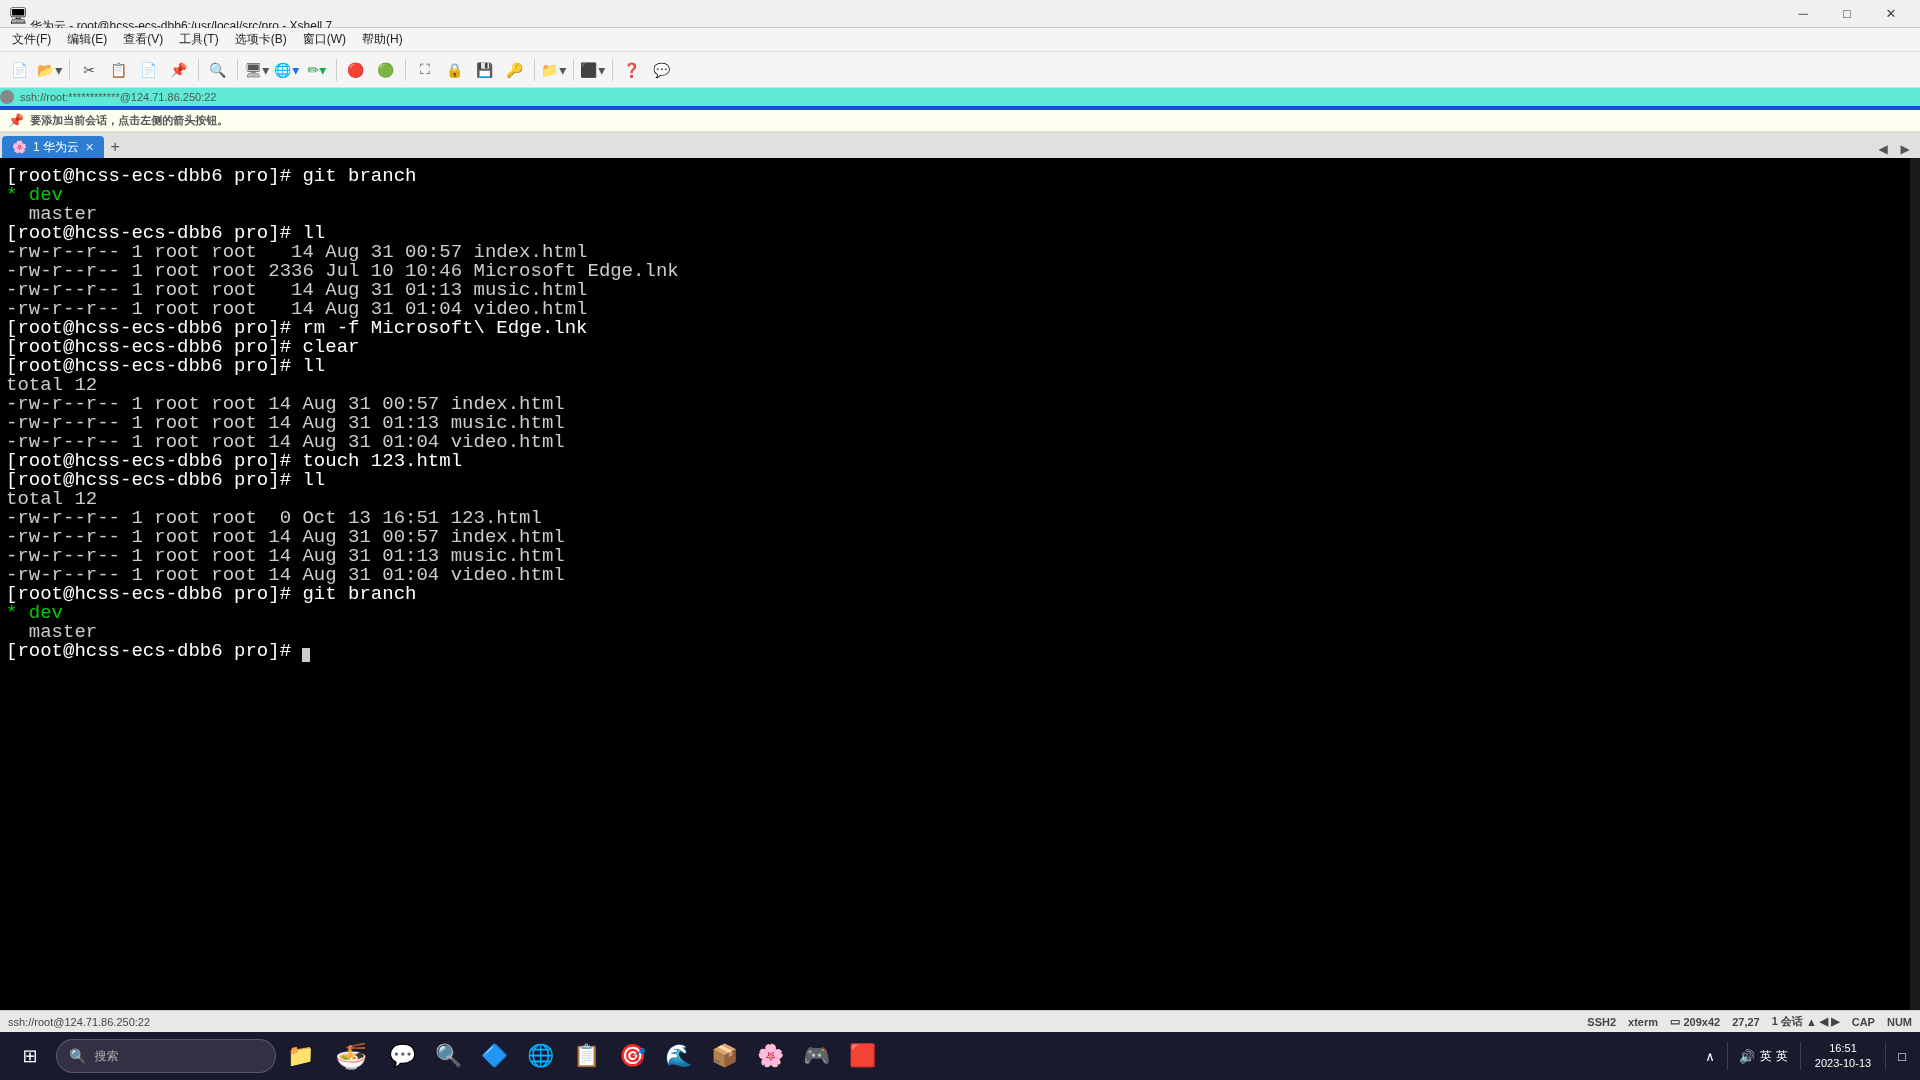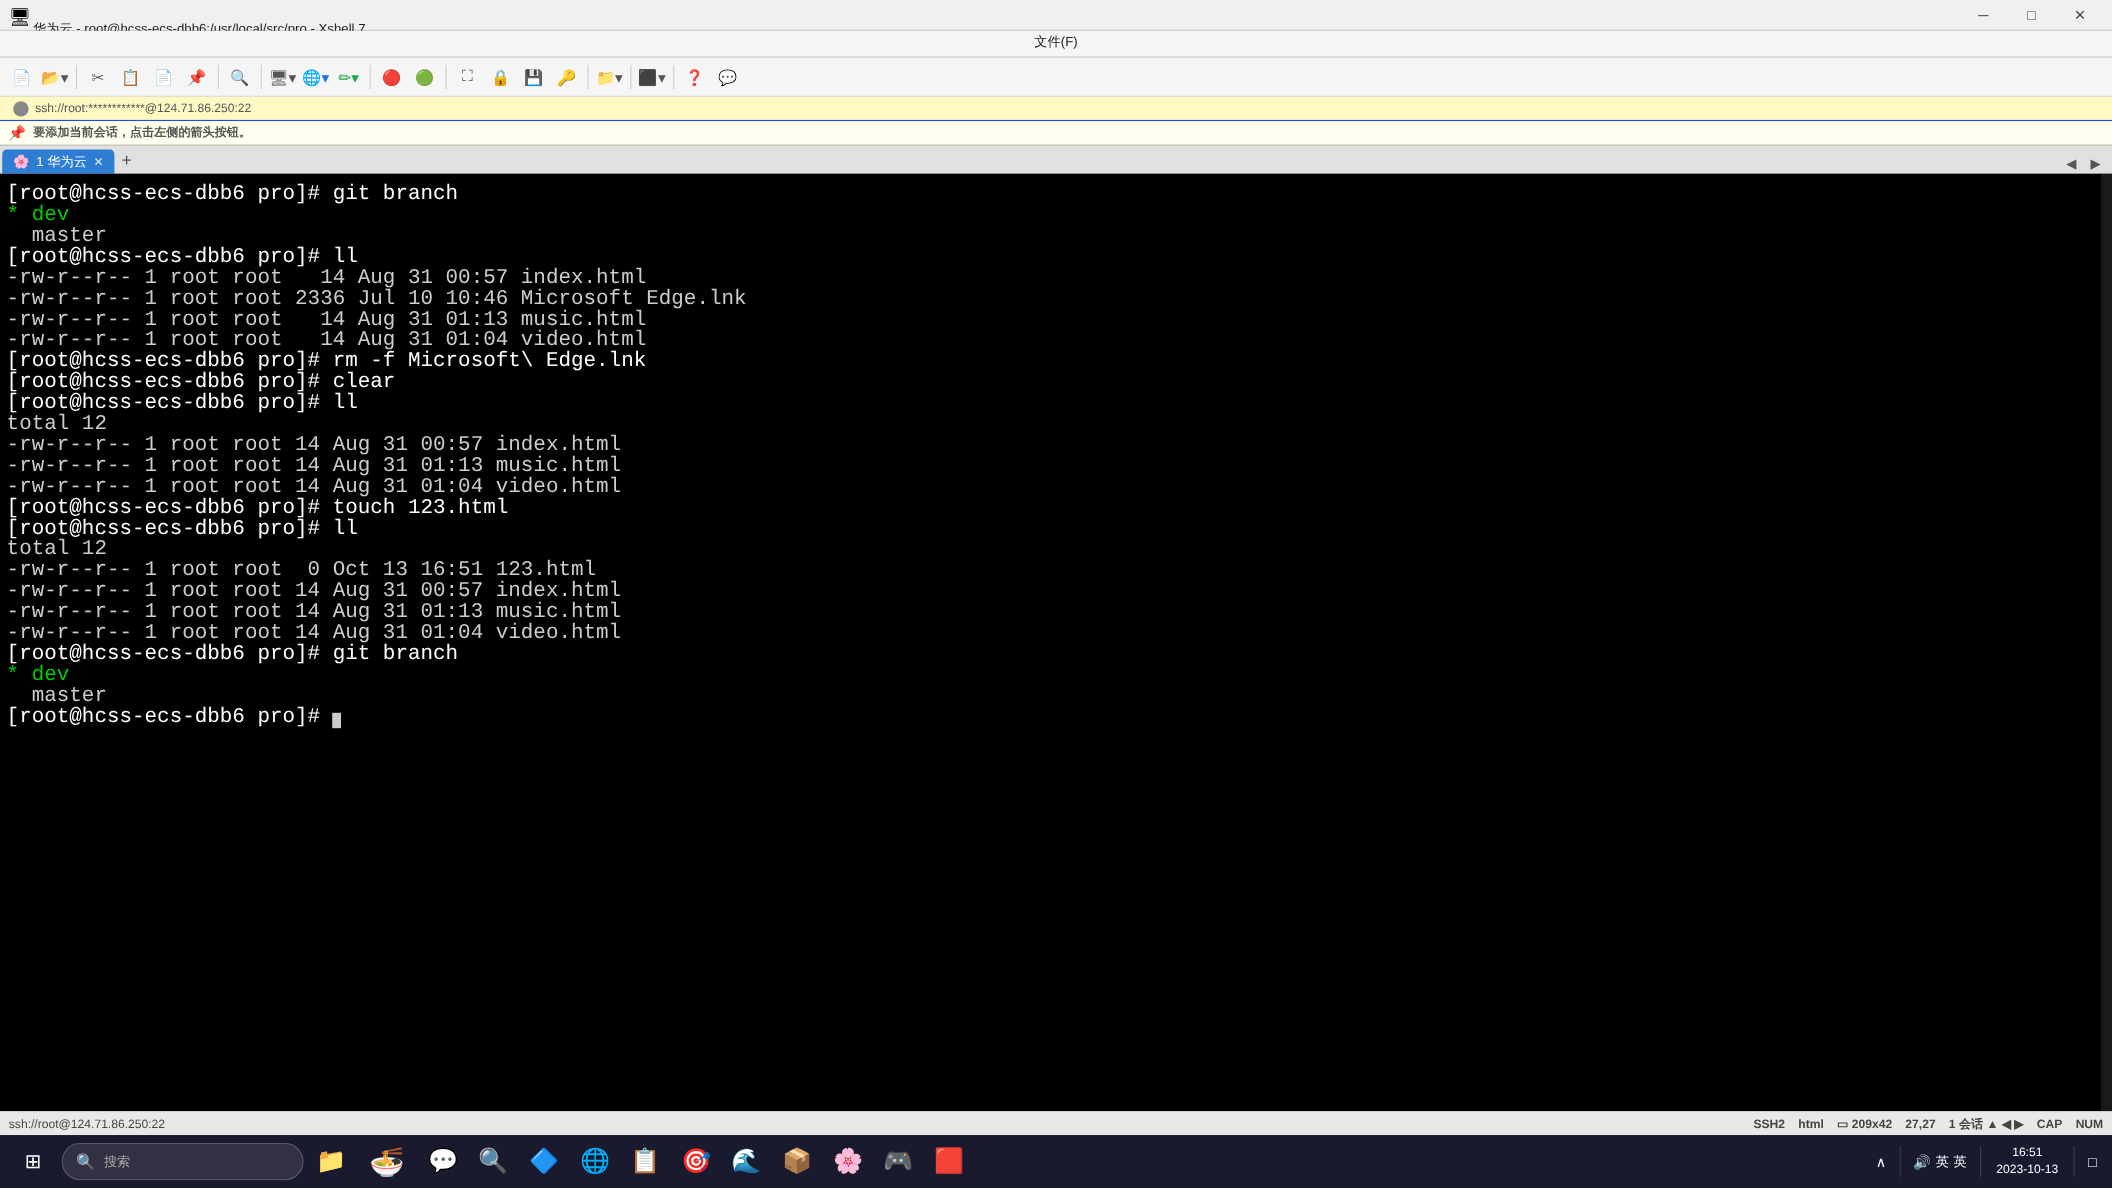--- a/index.html
+++ b/index.html
@@ -54,24 +54,23 @@
       font-size: 13px;
       color: #444;
     }
 
     
     .menu-bar {
       height: 24px;
       background: #f5f5f5;
       display: flex;
       align-items: center;
-      padding: 0 16px;
+      padding: 0 4px;
       border-bottom: 1px solid #ddd;
       flex-shrink: 0;
-      flex-direction: column;
     }
     .menu-item {
       padding: 2px 8px;
       font-size: 12px;
       color: #222;
       cursor: pointer;
       height: 100%;
       display: flex;
       align-items: center;
     }
@@ -103,25 +102,25 @@
     .tool-separator {
       width: 1px;
       height: 22px;
       background: #ccc;
       margin: 0 3px;
     }
 
     
     .ssh-bar {
       height: 22px;
-      background: #fef9c3;
-      display: flex;
-      align-items: center;
-      padding: 0 12px;
-      border-bottom: 1px solid #1d4ed8;
+      background: #5eead4;
+      display: flex;
+      align-items: center;
+      padding: 0 0;
+      border-bottom: 4px solid #1d4ed8;
       flex-shrink: 0;
     }
     .ssh-icon {
       width: 14px;
       height: 14px;
       background: #888;
       border-radius: 50%;
       margin-right: 6px;
     }
     .ssh-text {
@@ -483,21 +482,21 @@
   <div class="terminal-scroll"></div>
 </div>
 
 <div class="status-bar">
   <span class="status-left">ssh://root@124.71.86.250:22</span>
   <div class="status-right">
     <span class="status-item">
       <span>SSH2</span>
     </span>
     <span class="status-item">
-      <span>html</span>
+      <span>xterm</span>
     </span>
     <span class="status-item">
       <span>▭</span>
       <span>209x42</span>
     </span>
     <span class="status-item">
       <span>27,27</span>
     </span>
     <span class="status-item">
       <span>1 会话</span>

